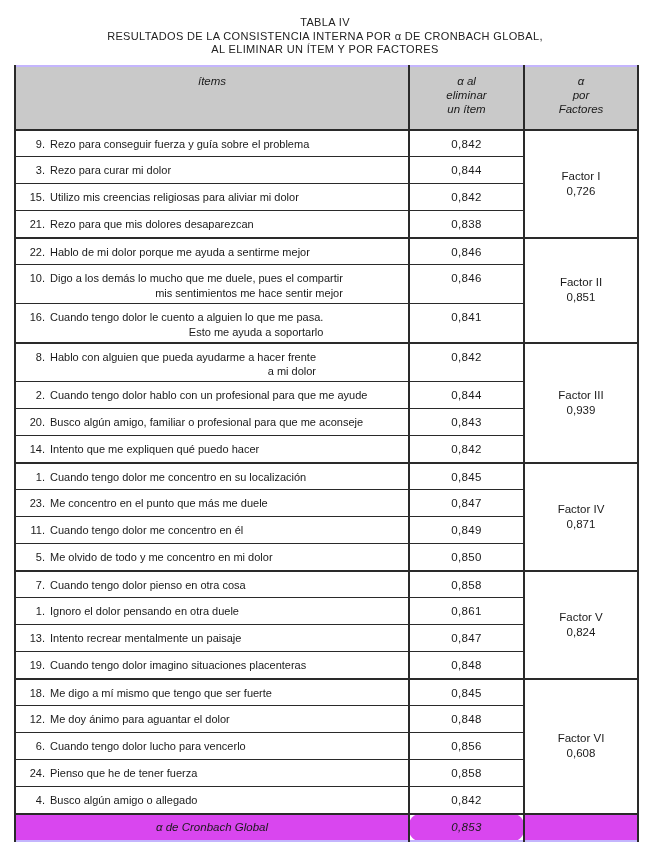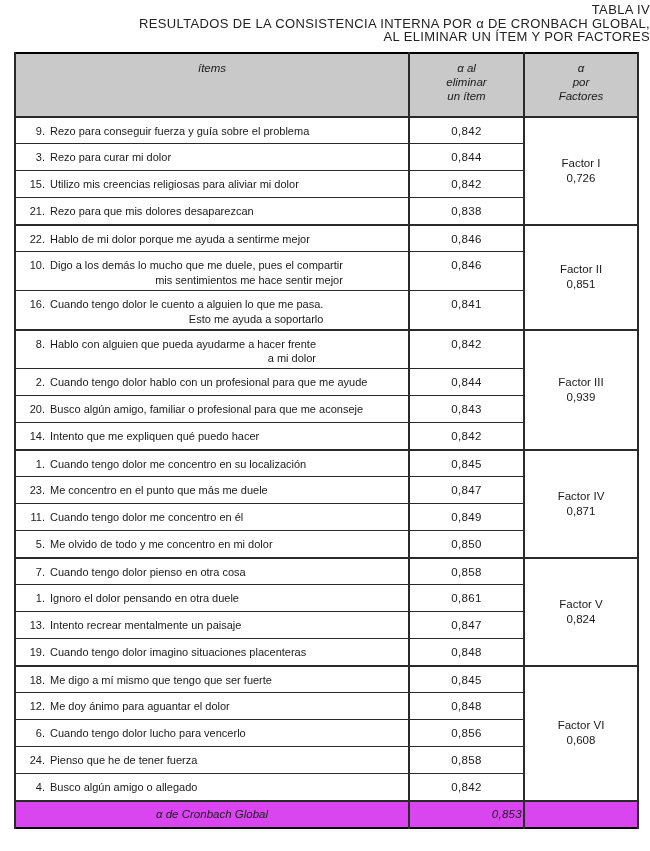--- a/index.html
+++ b/index.html
@@ -11,34 +11,34 @@
     font-family: "Liberation Sans", sans-serif;
     color: #1a1a1a;
     -webkit-font-smoothing: antialiased;
   }
   .page {
     width: 650px;
     height: 851px;
     overflow: hidden;
   }
   .title-block {
-    padding-top: 3px;
-    text-align: right;
-    font-size: 13px;
+    padding-top: 16px;
+    text-align: center;
+    font-size: 11px;
     line-height: 13.5px;
     letter-spacing: 0.35px;
     color: #222222;
     font-weight: 500;
   }
   table.main {
     border-collapse: collapse;
     table-layout: fixed;
     width: 623px;
     margin: 8px 13px 0 14px;
-    border: 2px solid #000000;
+    border: 2px solid #c4b5fd;
   }
   col.c-items   { width: 394px; }
   col.c-alpha   { width: 115px; }
   col.c-factor  { width: 114px; }
 
   th, td { border: 1px solid #2a2a2a; }
   
   th, td { border-left-width: 2px; border-right-width: 2px; }
 
   thead th {
@@ -92,24 +92,25 @@
     background: #d946ef;
     border-top-width: 2px;
     font-style: italic;
   }
   td.footer-label-cell {
     text-align: center;
     vertical-align: middle;
     font-size: 11.5px;
   }
   td.footer-val-cell {
-    text-align: right;
+    text-align: center;
     vertical-align: middle;
     font-size: 11.5px;
     letter-spacing: 0.3px;
+    border-radius: 11px;
   }
 </style>
 </head>
 <body>
 
 <div class="page">
 
   <div class="title-block">
     <div>TABLA IV</div>
     <div>RESULTADOS DE LA CONSISTENCIA INTERNA POR α DE CRONBACH GLOBAL,</div>

